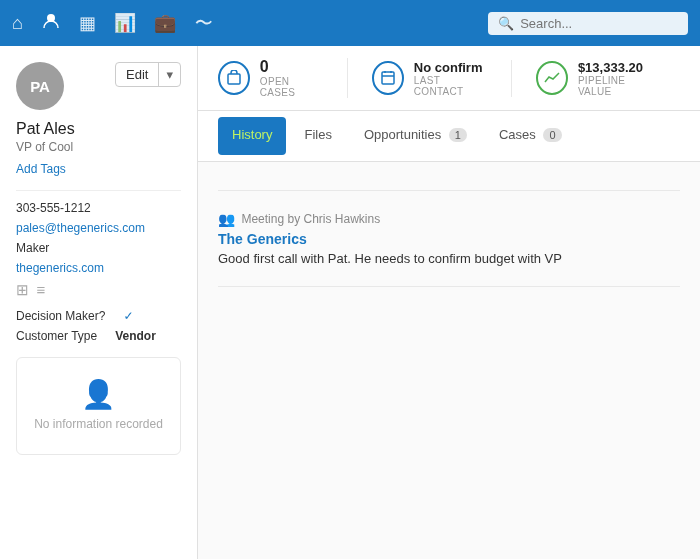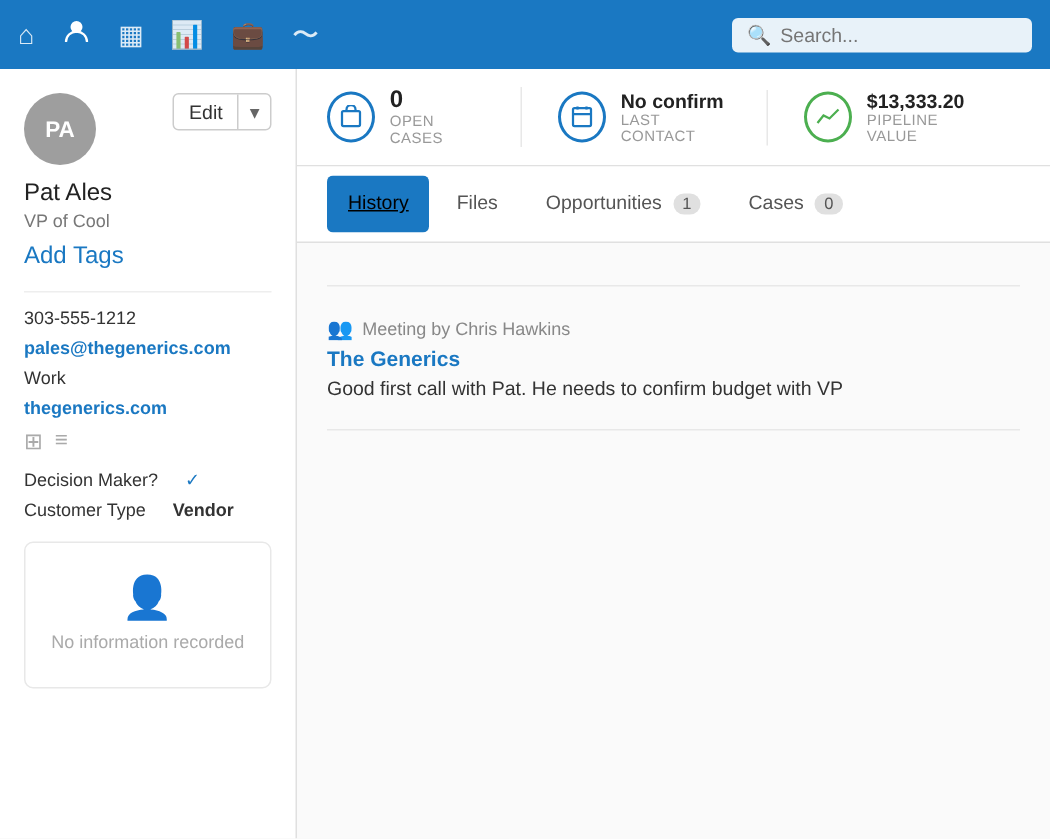--- a/index.html
+++ b/index.html
@@ -94,31 +94,31 @@
       color: #222;
       margin-bottom: 2px;
     }
     .contact-title {
       color: #777;
       font-size: 12px;
       margin-bottom: 8px;
     }
     .add-tags {
       color: #1a78c2;
-      font-size: 16px;
+      font-size: 12px;
       cursor: pointer;
       margin-bottom: 14px;
     }
     .divider { height: 1px; background: #eee; margin: 10px 0; }
     .contact-info-item {
       color: #333;
       font-size: 12px;
       margin-bottom: 6px;
     }
-    .contact-info-item.link { color: #1a78c2; cursor: pointer; font-weight: bold; }
+    .contact-info-item.link { color: #1a78c2; cursor: pointer; }
     .contact-address {
       display: flex;
       align-items: center;
       gap: 4px;
       color: #333;
       font-size: 12px;
       margin-bottom: 8px;
     }
     .icon-row {
       display: flex;
@@ -222,25 +222,24 @@
     }
     .tab {
       padding: 10px 14px;
       font-size: 13px;
       cursor: pointer;
       color: #555;
       border-bottom: 3px solid transparent;
     }
     .tab.active {
       background: #1a78c2;
-      color: #000000;
+      color: #bef264;
       border-radius: 4px;
       border-bottom: 3px solid transparent;
       margin: 6px 0;
-      text-decoration: underline;
     }
     .tab .badge {
       background: #e0e0e0;
       border-radius: 10px;
       padding: 1px 6px;
       font-size: 11px;
       color: #555;
       margin-left: 4px;
     }
 
@@ -313,21 +312,21 @@
         <span>Edit</span>
         <span class="drop-arrow">▾</span>
       </div>
     </div>
     <div class="contact-name">Pat Ales</div>
     <div class="contact-title">VP of Cool</div>
     <div class="add-tags">Add Tags</div>
     <div class="divider"></div>
     <div class="contact-info-item">303-555-1212</div>
     <div class="contact-info-item link">pales@thegenerics.com</div>
-    <div class="contact-info-item">Work</div>
+    <div class="contact-info-item">Maker</div>
     <div class="contact-info-item link">thegenerics.com</div>
     <div class="icon-row">
       <span class="icon-btn">⊞</span>
       <span class="icon-btn">≡</span>
     </div>
     <div class="field-row">
       <span>Decision Maker?</span>
       <span class="check">✓</span>
     </div>
     <div class="field-row">

